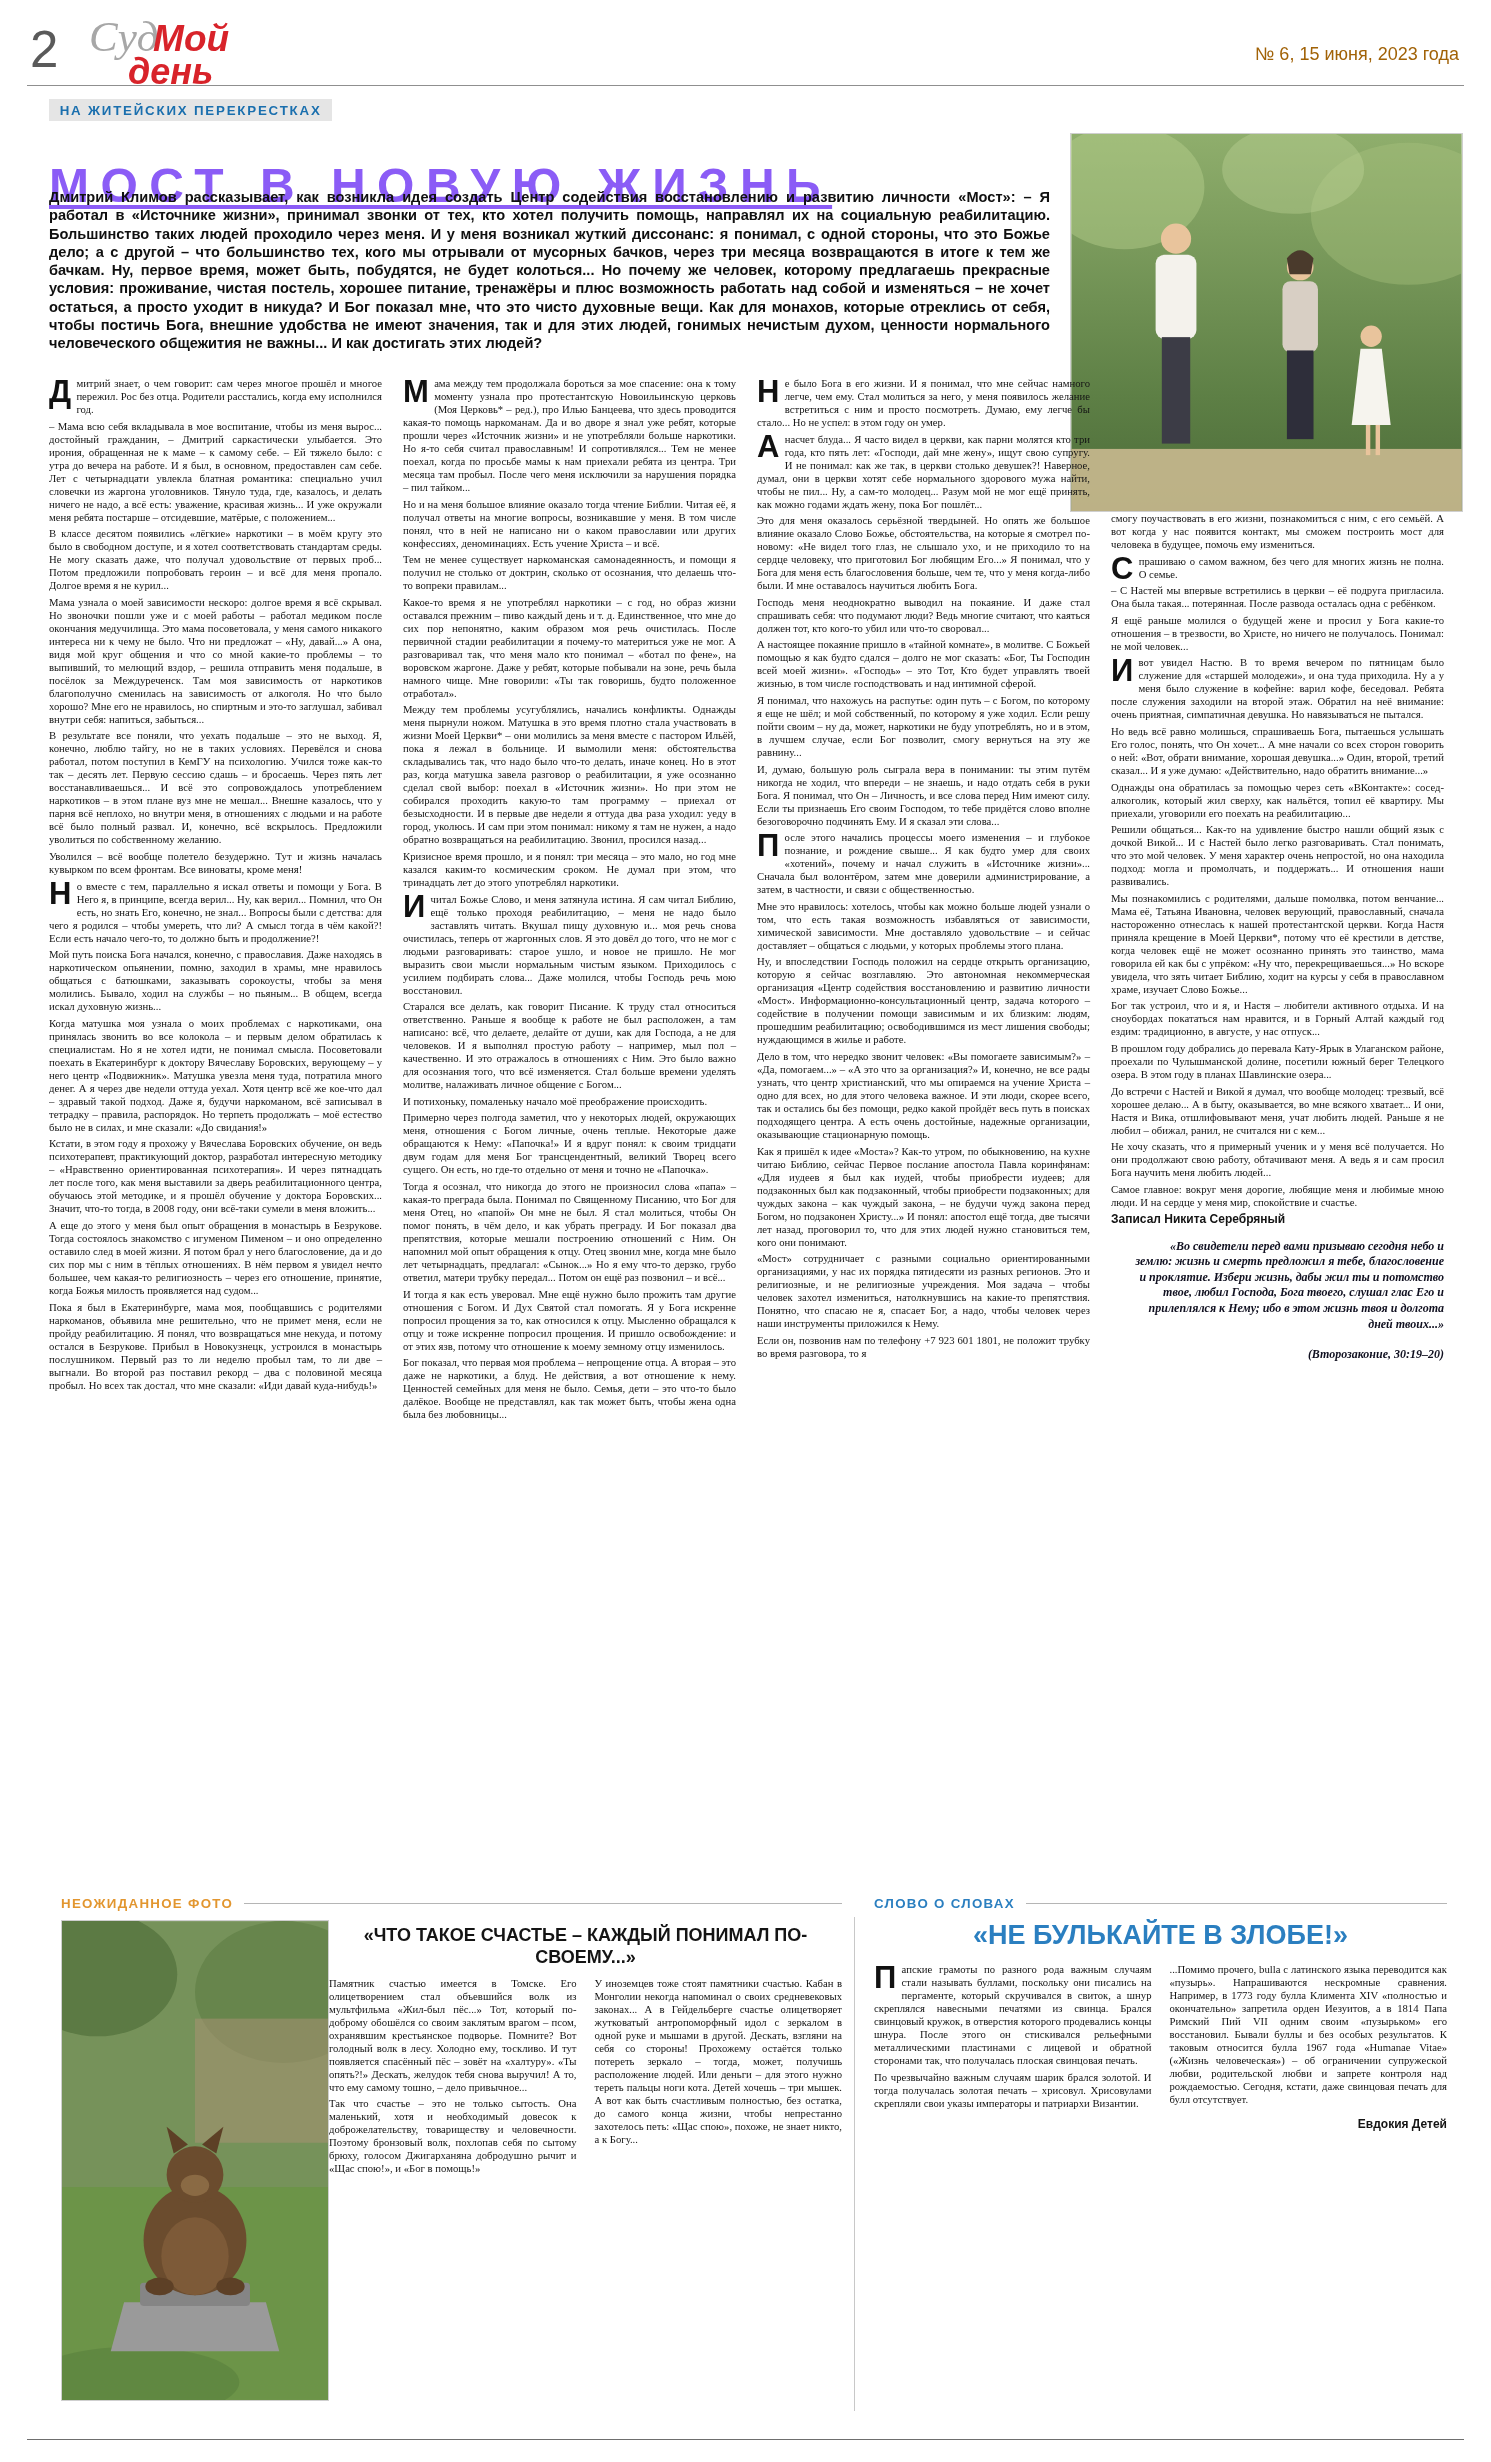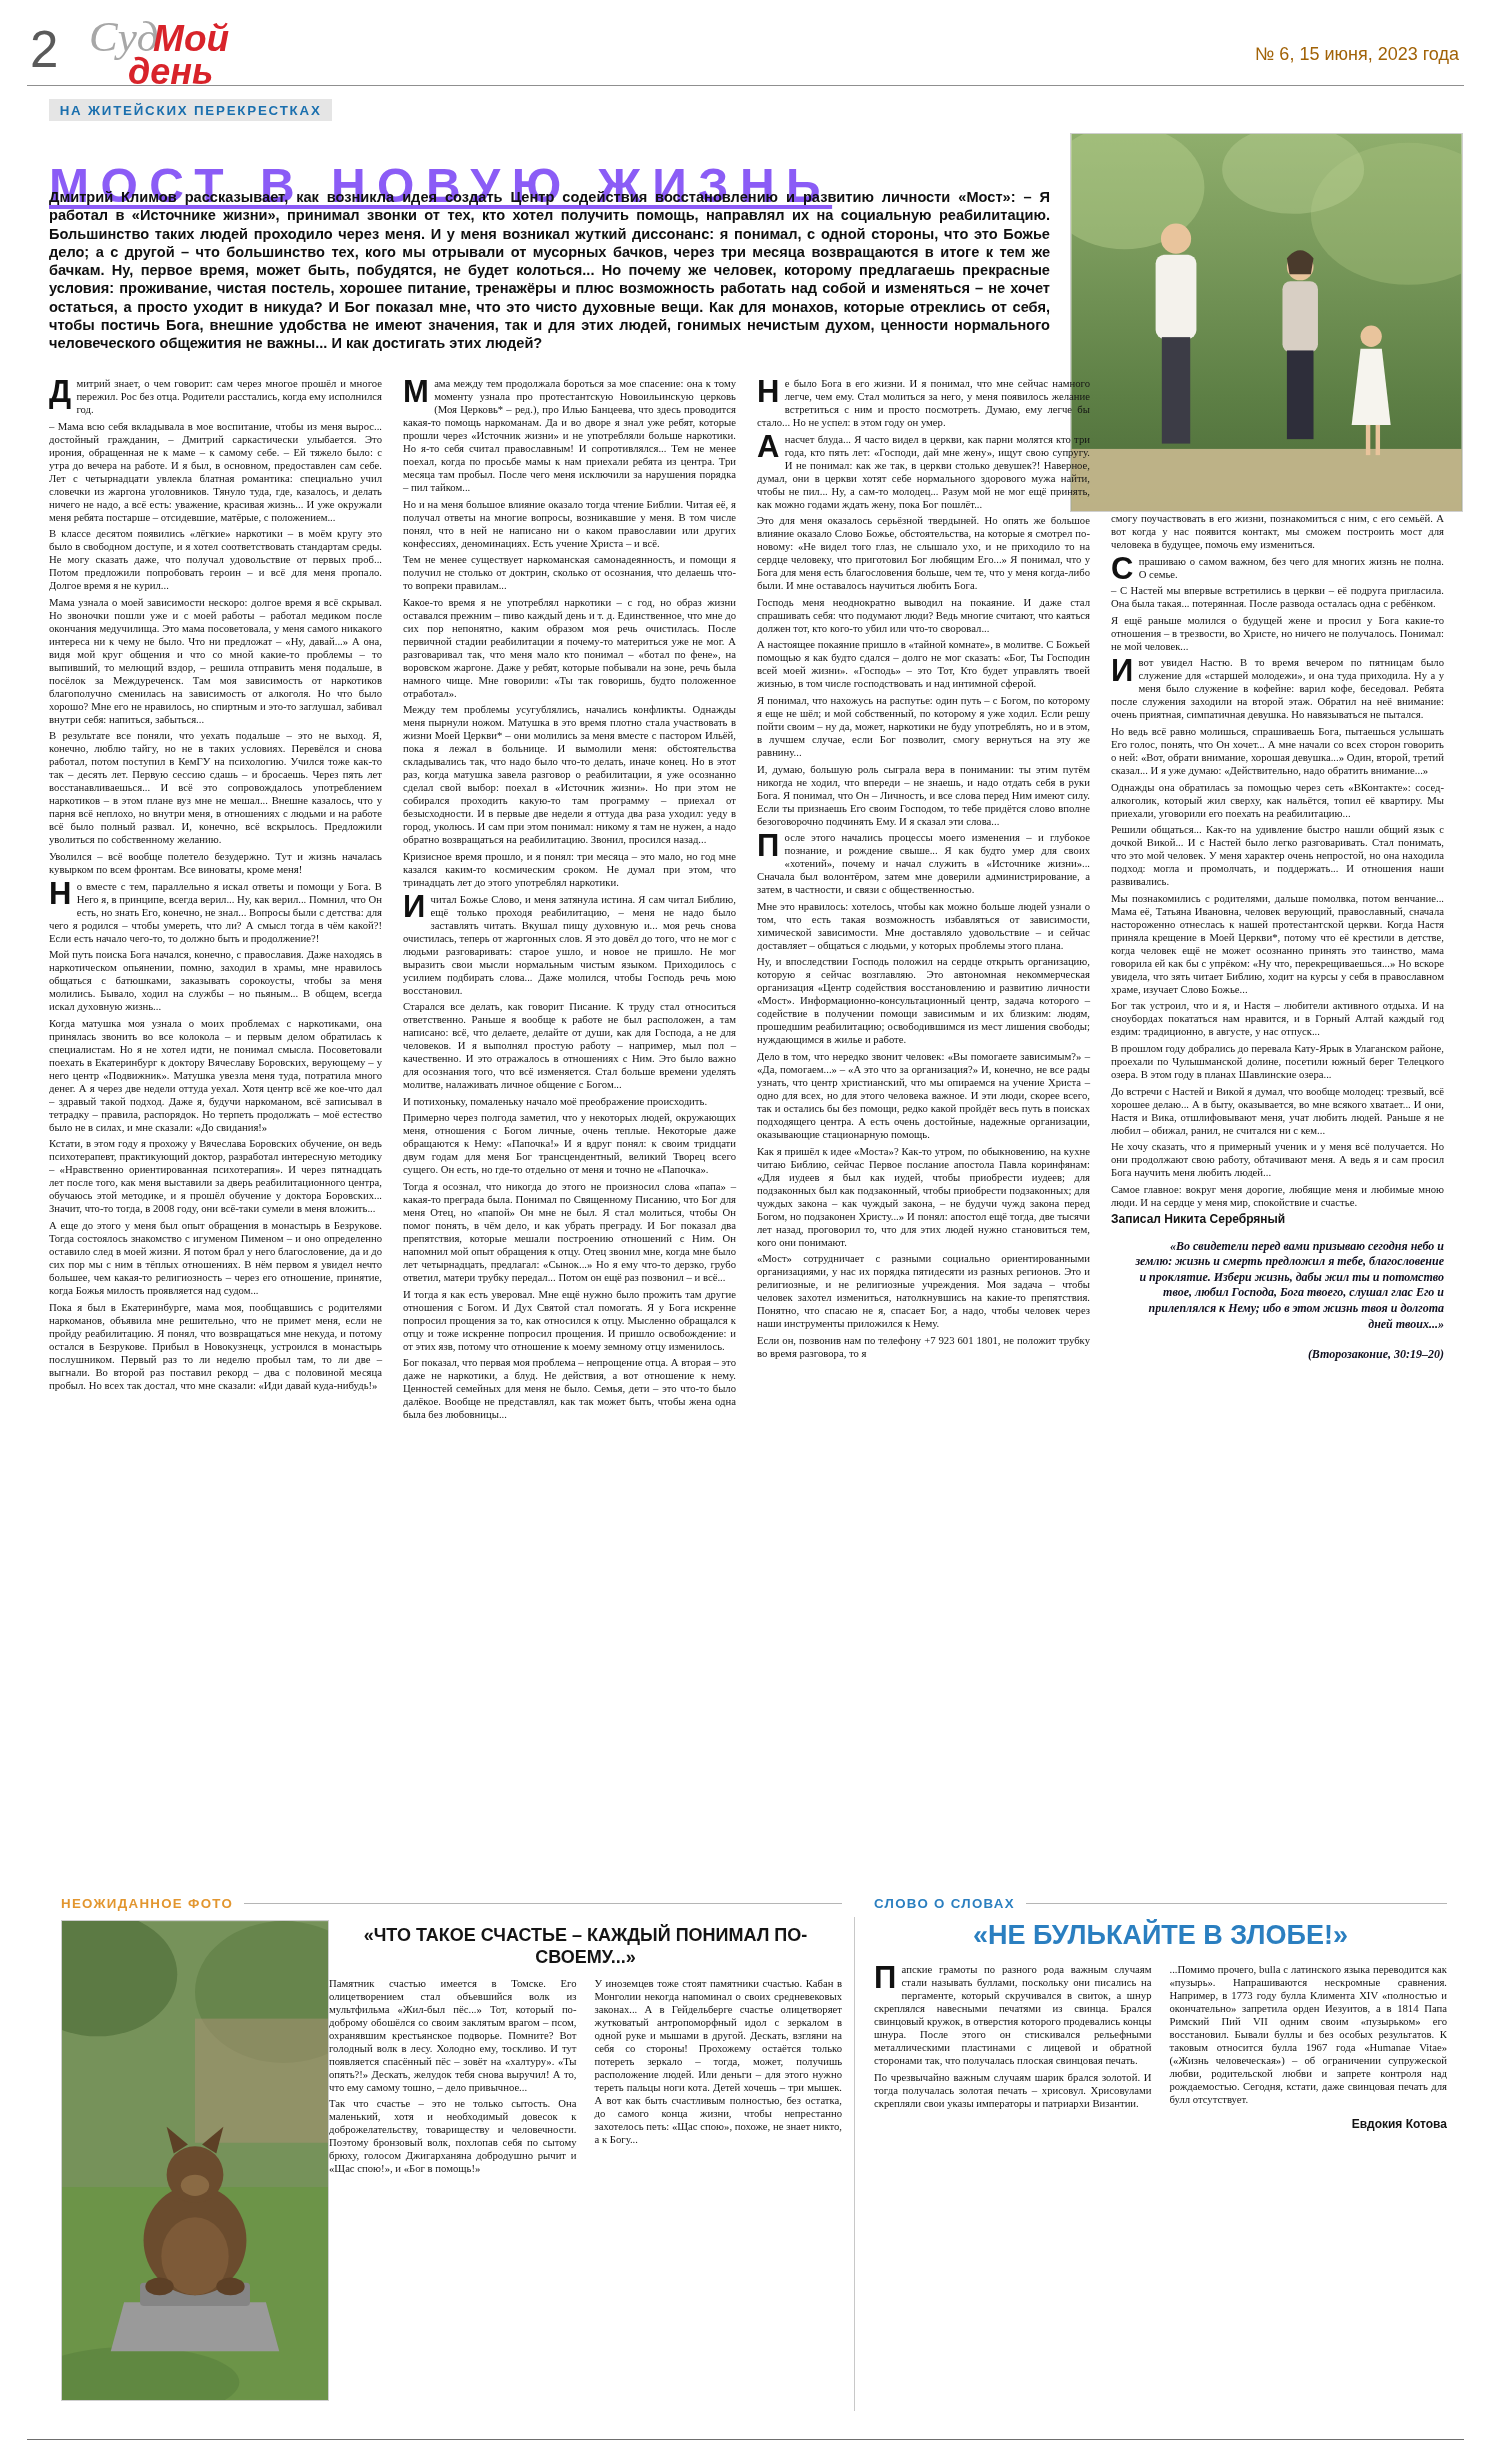--- a/index.html
+++ b/index.html
@@ -205,20 +205,20 @@
   <div class="block block-right">
     <div class="block-label label-blue">
       <span>СЛОВО О СЛОВАХ</span>
     </div>
     <div class="br-title">«НЕ БУЛЬКАЙТЕ В ЗЛОБЕ!»</div>
     <div class="two-col">
         <p class="dropcap">Папские грамоты по разного рода важным случаям стали называть буллами, поскольку они писались на пергаменте, который скручивался в свиток, а шнур скреплялся навесными печатями из свинца. Брался свинцовый кружок, в отверстия которого продевались концы шнура. После этого он стискивался рельефными металлическими пластинами с лицевой и обратной сторонами так, что получалась плоская свинцовая печать.</p>
         <p>По чрезвычайно важным случаям шарик брался золотой. И тогда получалась золотая печать – хрисовул. Хрисовулами скрепляли свои указы императоры и патриархи Византии.</p>
         <p>...Помимо прочего, bulla с латинского языка переводится как «пузырь». Напрашиваются нескромные сравнения. Например, в 1773 году булла Климента XIV «полностью и окончательно» запретила орден Иезуитов, а в 1814 Папа Римский Пий VII одним своим «пузырьком» его восстановил. Бывали буллы и без особых результатов. К таковым относится булла 1967 года «Humanae Vitae» («Жизнь человеческая») – об ограничении супружеской любви, родительской любви и запрете контроля над рождаемостью. Сегодня, кстати, даже свинцовая печать для булл отсутствует.</p>
       </div>
-    <div class="block-byline">Евдокия Котова</div>
+    <div class="block-byline">Евдокия Детей</div>
   </div>
 
   <div class="v-divider"></div>
   <div class="footer-rule"></div>
 
 </div>
 
 
 </body></html>

